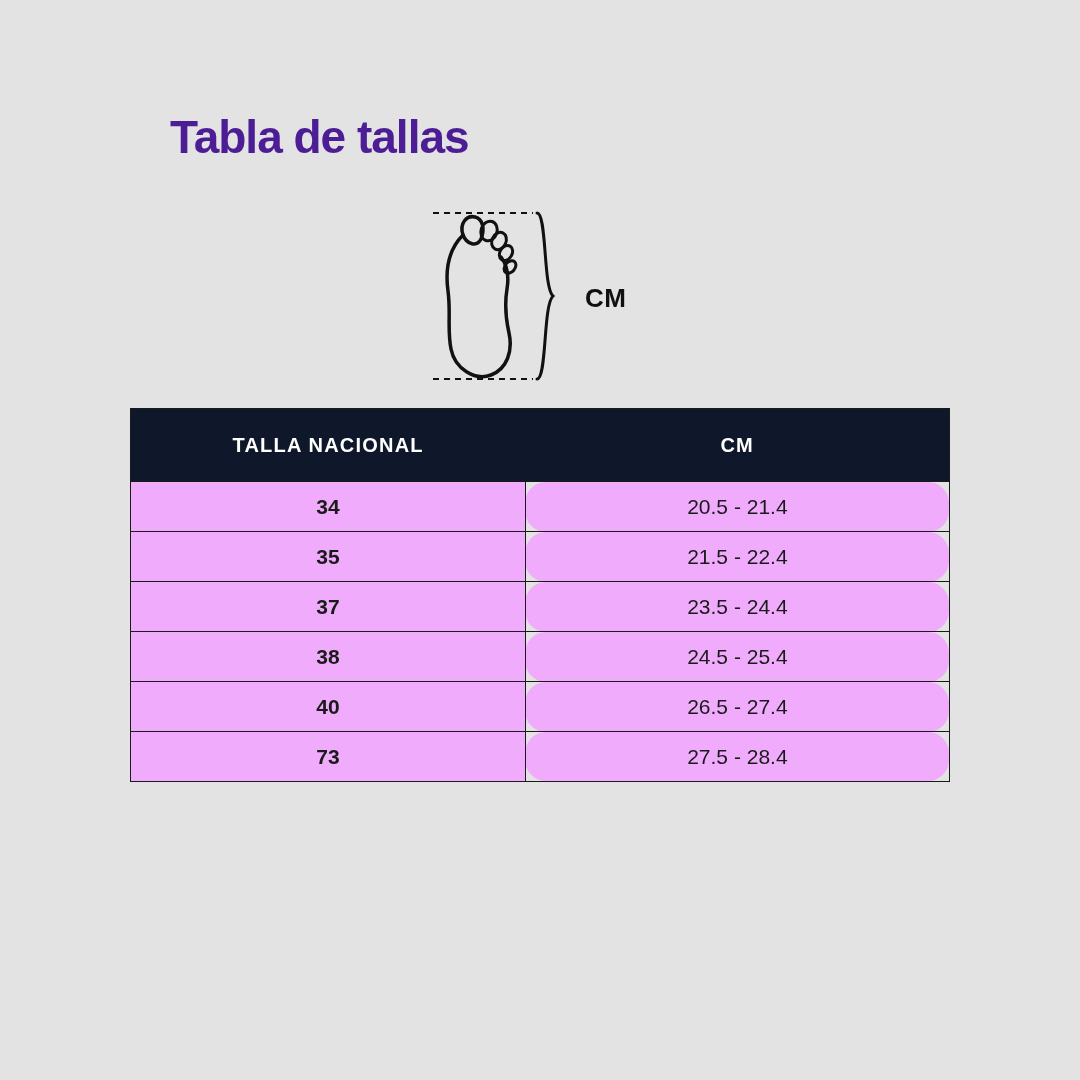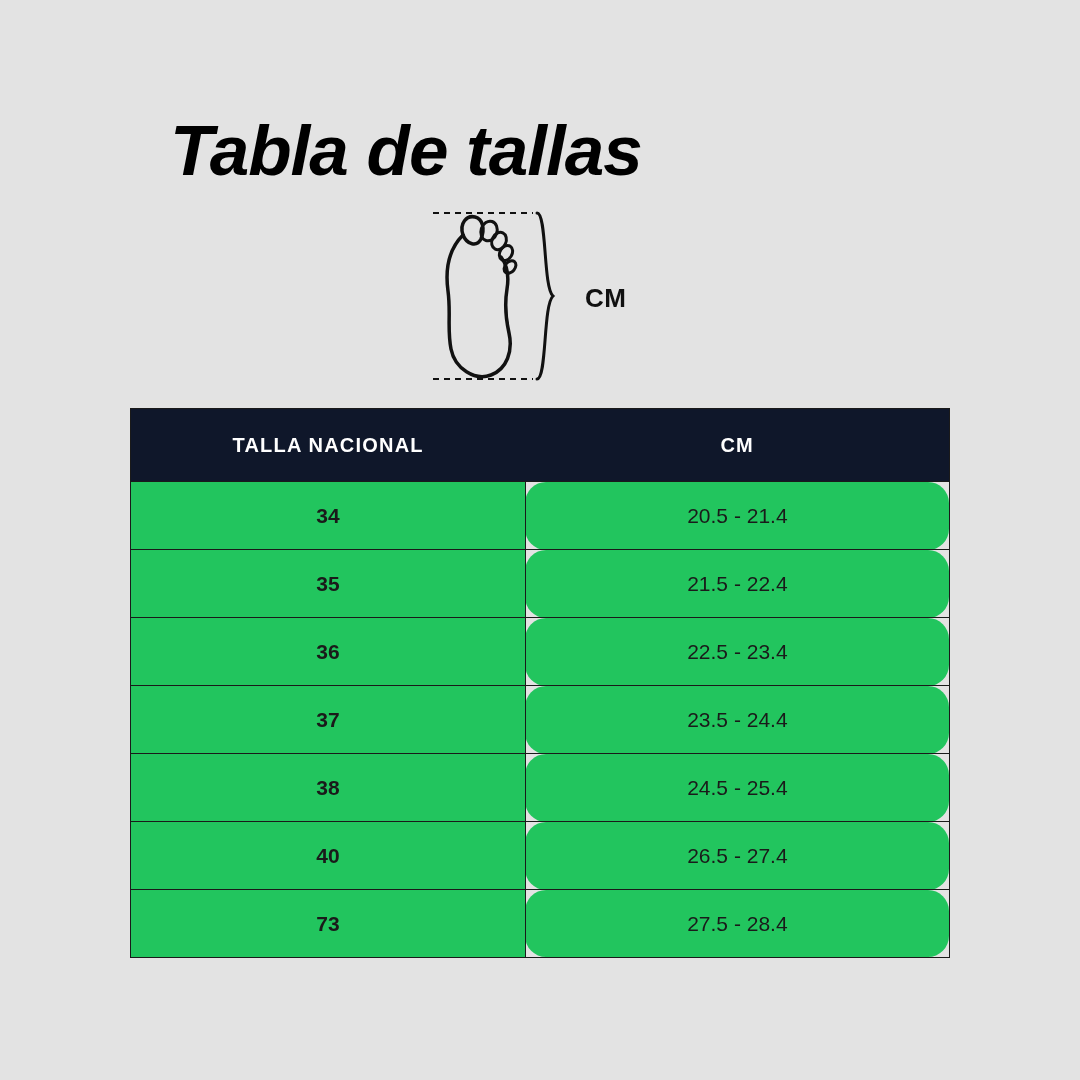--- a/index.html
+++ b/index.html
@@ -17,26 +17,25 @@
   .page {
     position: relative;
     width: 1080px;
     height: 1080px;
     box-sizing: border-box;
   }
   .title {
     position: absolute;
     left: 170px;
     top: 112px;
-    font-size: 71px;
+    font-size: 46px;
     font-weight: bold;
     letter-spacing: -1px;
-    color: #000000;
+    color: #4c1d95;
     line-height: 1.1;
-    font-style: italic;
   }
   .diagram {
     position: absolute;
     left: 415px;
     top: 205px;
     width: 260px;
     height: 190px;
   }
   .diagram svg {
     display: block;
@@ -68,28 +67,28 @@
     color: #ffffff;
     font-size: 20px;
     font-weight: bold;
     letter-spacing: 1.2px;
     height: 72px;
     text-align: center;
     border: none;
     padding: 0;
   }
   tbody td {
-    background: #22c55e;
+    background: #f0abfc;
     height: 49px;
     text-align: center;
     font-size: 21px;
     color: #1a1a1a;
     border-top: 1px solid #1a1a1a;
     border-right: 1px solid #1a1a1a;
-    padding: 9px;
+    padding: 0;
   }
   tbody td:last-child {
     border-right: none;
     border-radius: 21px;
   }
   tbody td.size-col {
     font-weight: bold;
   }
   col.c1 { width: 48.2%; }
   col.c2 { width: 51.8%; }
@@ -145,24 +144,20 @@
       <tbody>
         <tr>
           <td class="size-col">34</td>
           <td>20.5 - 21.4</td>
         </tr>
         <tr>
           <td class="size-col">35</td>
           <td>21.5 - 22.4</td>
         </tr>
         <tr>
-          <td class="size-col">36</td>
-          <td>22.5 - 23.4</td>
-        </tr>
-        <tr>
           <td class="size-col">37</td>
           <td>23.5 - 24.4</td>
         </tr>
         <tr>
           <td class="size-col">38</td>
           <td>24.5 - 25.4</td>
         </tr>
         <tr>
           <td class="size-col">40</td>
           <td>26.5 - 27.4</td>

